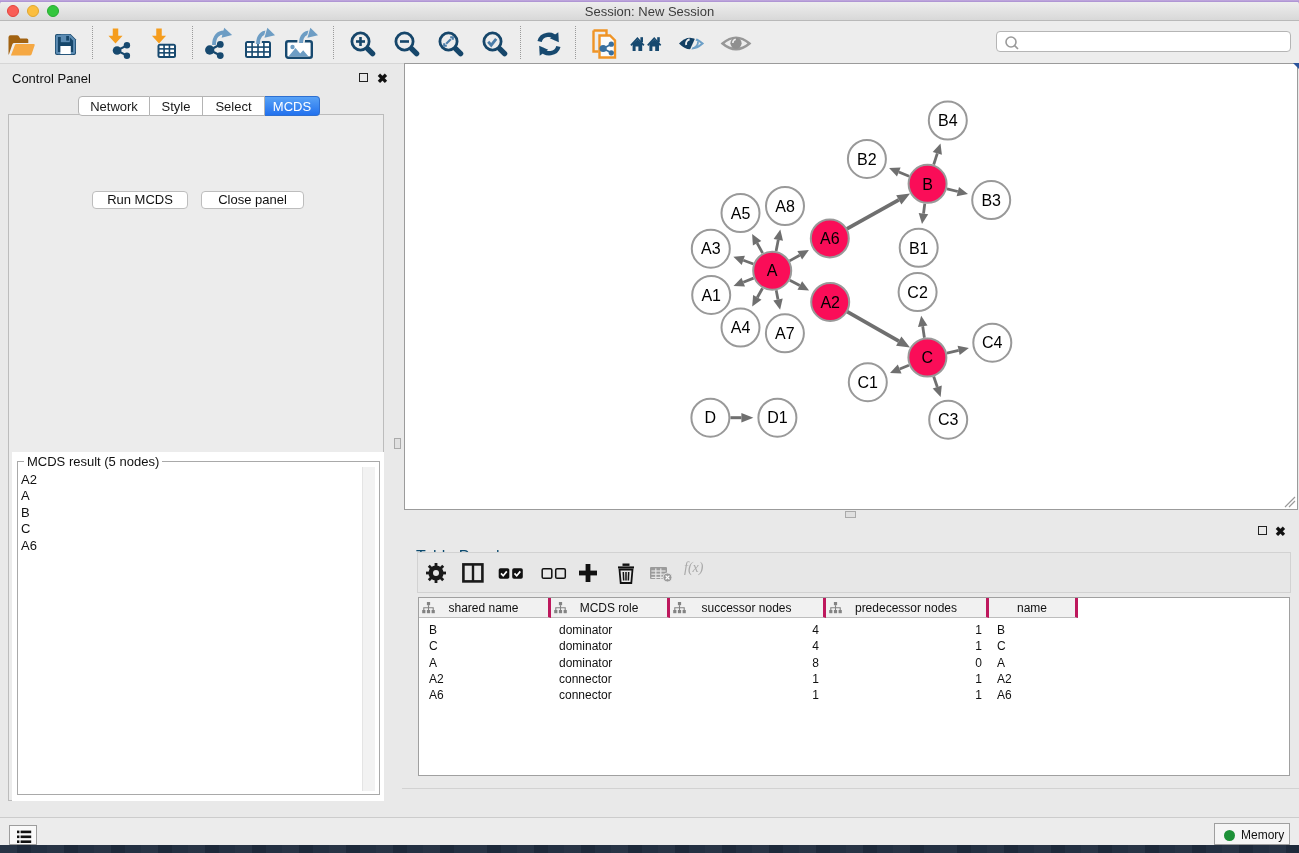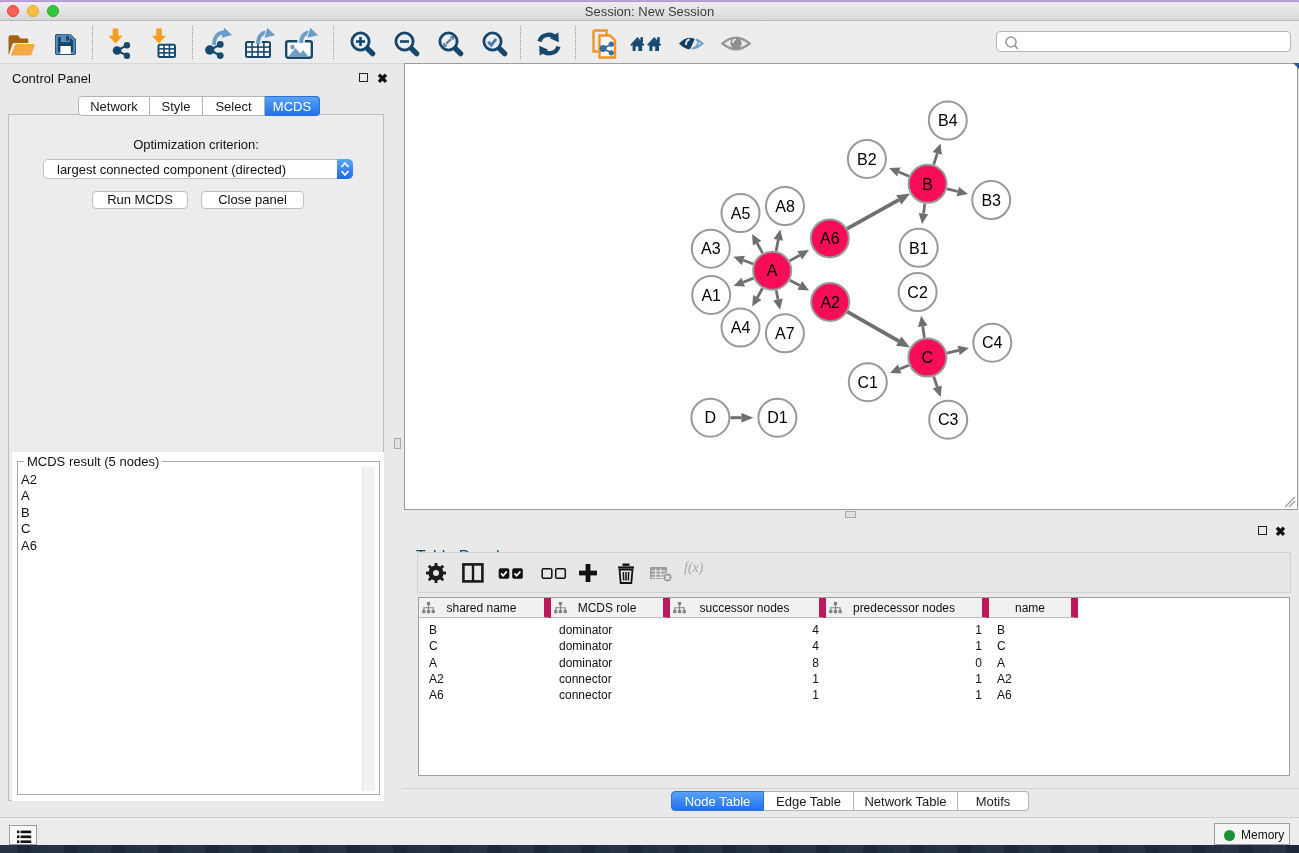--- a/index.html
+++ b/index.html
@@ -76,21 +76,21 @@
 #gwin-blue { position:absolute; right:-2px; top:-1px; width:0; height:0;
   border-left:6px solid transparent; border-top:6px solid #2b549c; }
 .knob { position:absolute; width:7px; height:11px; background:#e0e0e0; border:1px solid #aaa; }
 
 #tp-title { position:absolute; left:416px; top:548px; font-size:16px; color:#0c4a6e; }
 #tp-toolbar { position:absolute; left:417px; top:552px; width:874px; height:41px;
   background:#e7e7e7; border:1px solid #d2d2d2; }
 #tbl { position:absolute; left:418px; top:597px; width:872px; height:179px;
   background:#fff; border:1px solid #a0a0a0; }
 .th { position:absolute; top:0; height:20px; background:#f1f1f1;
-  border-right:7px solid #be185d; border-bottom:1px solid #bdbdbd; font-size:12px;
+  border-right:3px solid #be185d; border-bottom:1px solid #bdbdbd; font-size:12px;
   color:#111; text-align:center; line-height:20px; }
 .td { position:absolute; font-size:12px; color:#111; height:16px; line-height:16px; }
 #tp-tabs { position:absolute; left:671px; top:791px; height:20px; display:flex; z-index:5; }
 
 #statusbar { position:absolute; left:0; top:817px; width:100%; height:28px;
   background:#ececec; border-top:1px solid #cccccc; }
 #sb-left { position:absolute; left:9px; top:7px; width:28px; height:20px;
   background:#f9f9f9; border:1px solid #9d9d9d; }
 #sb-mem { position:absolute; right:9px; top:5px; width:76px; height:22px;
   background:#f5f5f5; border:1px solid #9f9f9f; font-size:12px;
@@ -266,30 +266,20 @@
 
   <div id="cp-title">Control Panel</div>
   <div class="hdr-float" style="left:359px; top:73px;"></div>
   <div class="hdr-close" style="left:377px; top:71px;">✖</div>
   <div id="cp-box"></div>
   <div id="cp-tabs">
     <div class="tab first" style="width:72px;">Network</div>
         <div class="tab" style="width:53px;">Style</div>
         <div class="tab" style="width:62px;">Select</div>
         <div class="tab sel last" style="width:55px;">MCDS</div>
-  </div>
-  <div id="opt-label">Optimization criterion:</div>
-  <div id="combo">
-        <span class="ct">largest connected component (directed)</span>
-    <div class="step">
-          <svg width="16" height="20" viewBox="0 0 16 20" style="position:absolute;left:0;top:0;">
-            <path d="M4.5 8 L8 4 L11.5 8" stroke="#fff" stroke-width="1.8" fill="none"></path>
-            <path d="M4.5 12 L8 16 L11.5 12" stroke="#fff" stroke-width="1.8" fill="none"></path>
-          </svg>
-        </div>
   </div>
   <div class="btn" style="left:92px; top:191px; width:96px;">Run MCDS</div>
   <div class="btn" style="left:201px; top:191px; width:103px;">Close panel</div>
   <div id="fieldwrap">
     <div id="fieldset">
       <div id="legend">MCDS result (5 nodes)</div>
       <div id="mcdslist">A2<br>A<br>B<br>C<br>A6</div>
       <div id="mcds-scroll"></div>
     </div>
   </div>
@@ -497,26 +487,20 @@
 <div class="td" style="left:140px; top:72.9px;">connector</div>
 <div class="td" style="left:300px; top:72.9px; width:100px; text-align:right;">1</div>
 <div class="td" style="left:463px; top:72.9px; width:100px; text-align:right;">1</div>
 <div class="td" style="left:578px; top:72.9px;">A2</div>
 <div class="td" style="left:10px; top:89.2px;">A6</div>
 <div class="td" style="left:140px; top:89.2px;">connector</div>
 <div class="td" style="left:300px; top:89.2px; width:100px; text-align:right;">1</div>
 <div class="td" style="left:463px; top:89.2px; width:100px; text-align:right;">1</div>
 <div class="td" style="left:578px; top:89.2px;">A6</div>
   </div>
-  <div id="tp-tabs">
-    <div class="tab first sel" style="width:93px;">Node Table</div>
-        <div class="tab" style="width:90px;">Edge Table</div>
-        <div class="tab" style="width:104px;">Network Table</div>
-        <div class="tab last" style="width:71px;">Motifs</div>
-  </div>
 
   <div id="statusbar">
     <div id="sb-left">
           <svg width="15" height="14" viewBox="0 0 15 14" style="position:absolute;left:7px;top:3.5px;">
             <g fill="#111">
               <rect x="0" y="0.6" width="2.4" height="2.6"></rect>
               <rect x="0" y="5.5" width="2.4" height="2.6"></rect>
               <rect x="0" y="10.4" width="2.4" height="2.6"></rect>
               <rect x="3.6" y="0.6" width="10.6" height="2.6"></rect>
               <rect x="3.6" y="5.5" width="10.6" height="2.6"></rect>

